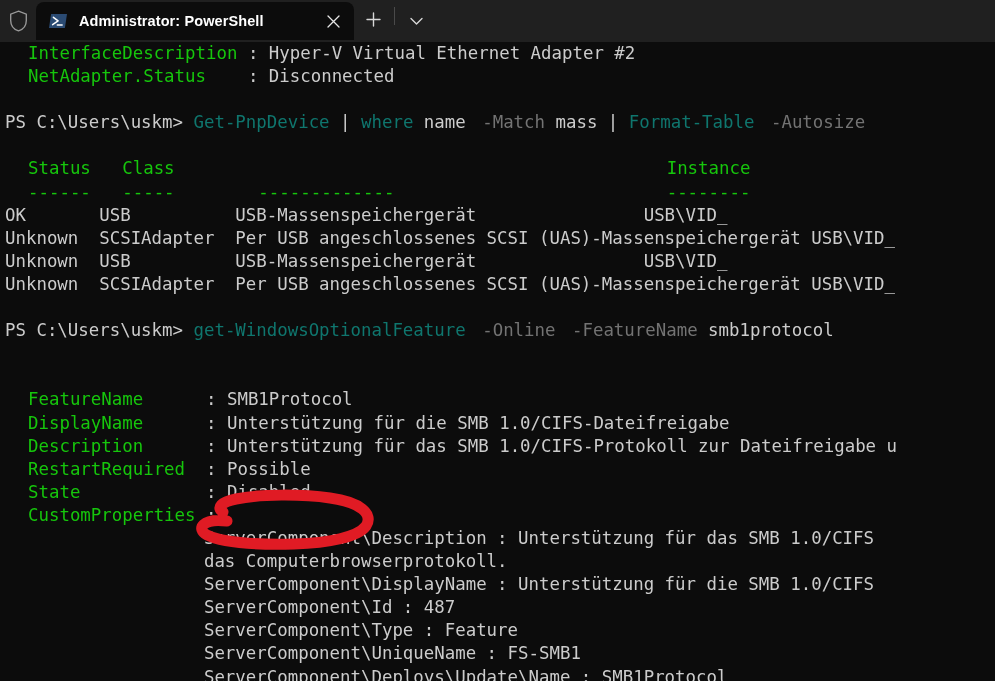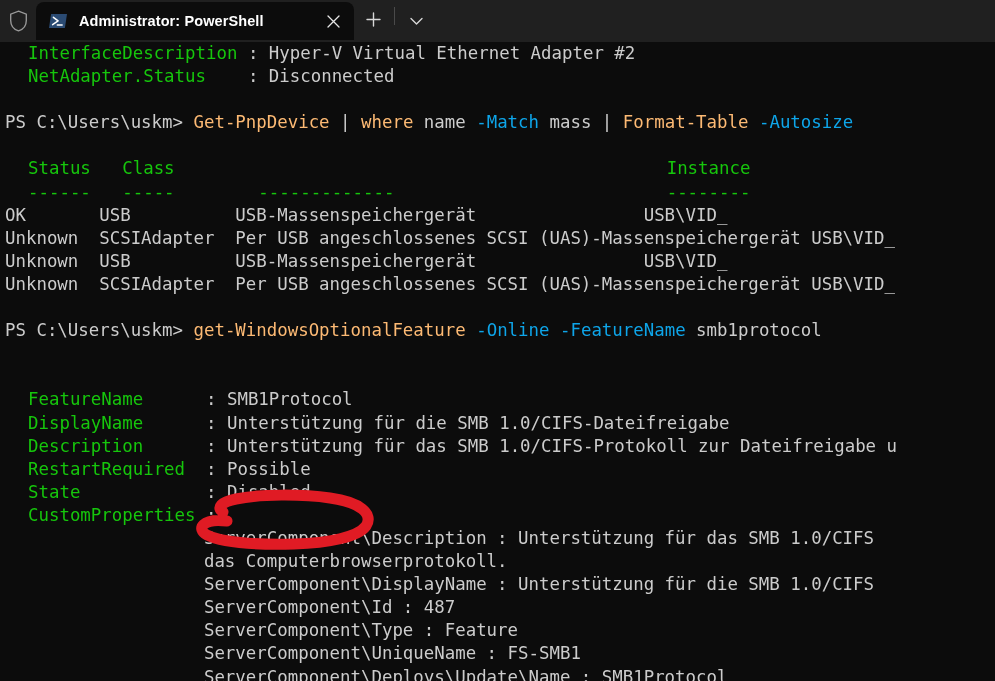--- a/index.html
+++ b/index.html
@@ -102,22 +102,22 @@
     width: 1400px;
     font-family: "DejaVu Sans Mono", monospace;
     font-size: 17.4px;
     line-height: 23.1px;
     white-space: pre;
     color: #cccccc;
   }
   .ln { height: 23.1px; }
   .g  { color: #16c60c; margin-left: 23px; }   
   .w  { color: #cccccc; }   
-  .y  { color: #fdba74; }   
-  .d  { color: #0ea5e9; }   
+  .y  { color: #0f766e; }   
+  .d  { color: #737373; margin-left: 6px; }   
 
   
   #annotation {
     position: absolute;
     left: 190px;
     top: 443px;
     width: 200px;
     height: 66px;
     pointer-events: none;
   }

